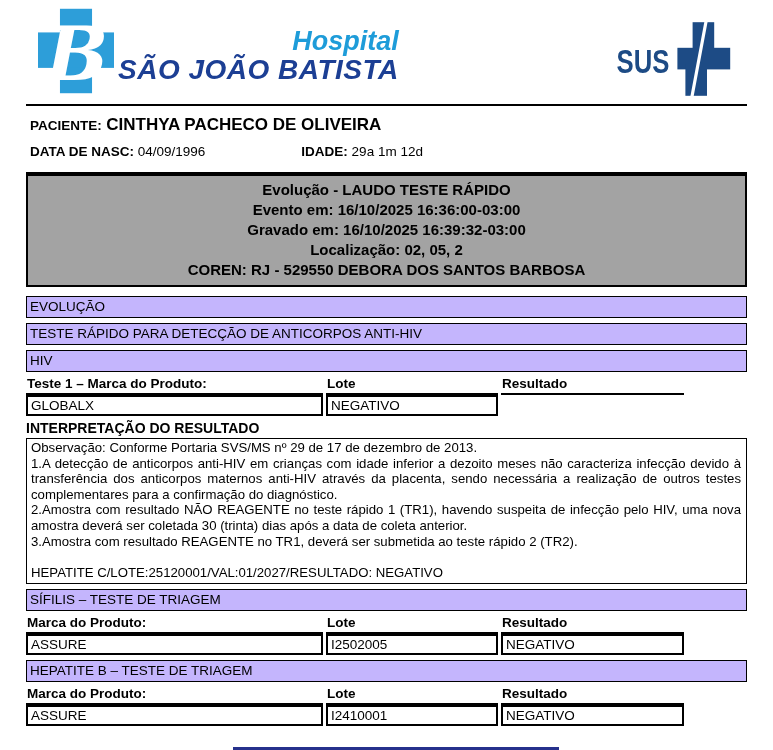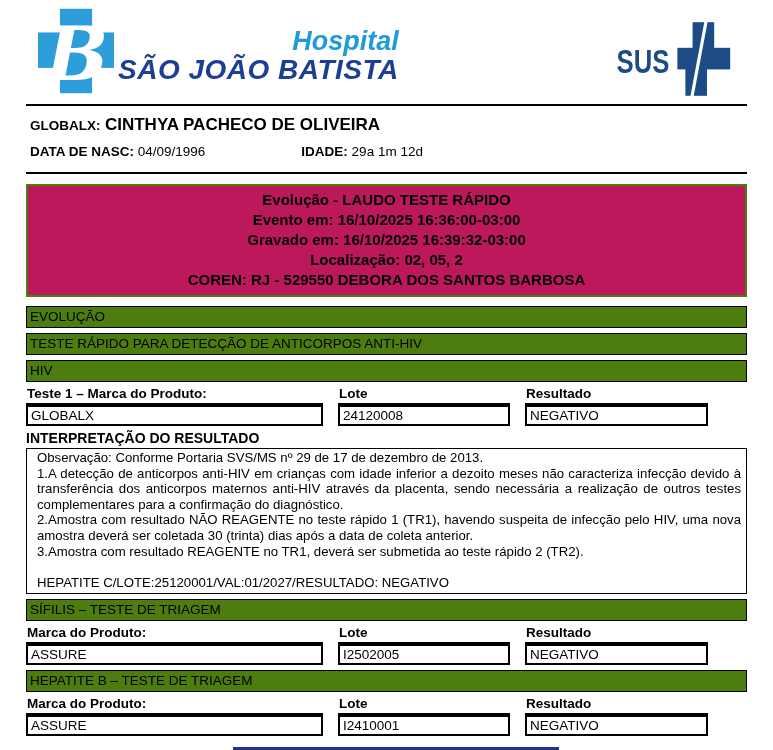--- a/index.html
+++ b/index.html
@@ -43,46 +43,46 @@
   .patient-row1 { margin-bottom: 9px; }
   .lbl { font-weight: bold; font-size: 13.5px; }
   .patient-name { font-weight: bold; font-size: 17px; }
   .patient-row2 { display: flex; font-size: 13.5px; }
   .dob-value, .age-value { font-size: 13.5px; }
   .age-group { margin-left: 96px; }
   .patient { padding-bottom: 13px; }
 
   
   .evo-box {
-    margin: 10px 26px 0 26px;
-    border: 2px solid #4d7c0f;
-    background: #be185d;
+    margin: 0 26px 0 26px;
+    border: 2px solid #000000;
+    background: #a3a3a3;
     text-align: center;
     font-weight: bold;
     font-size: 15px;
     line-height: 20px;
     padding: 4px 0 5px 0;
   }
 
   
   .bar {
     margin: 5px 26px 0 26px;
     border: 1px solid #000;
-    background: #4d7c0f;
+    background: #c4b5fd;
     font-size: 13.5px;
     padding: 2px 3px 3px 3px;
   }
   .bar-first { margin-top: 9px; }
 
   
   .tgrid {
     margin: 2px 26px 0 26px;
     display: grid;
     grid-template-columns: 297px 172px 183px;
-    column-gap: 15px;
+    column-gap: 3px;
   }
   .th {
     font-weight: bold;
     font-size: 13.5px;
     border-bottom: 2px solid #000;
     padding: 2px 0 2px 1px;
   }
   .tb {
     border: 2px solid #000;
     background: #fff;
@@ -98,21 +98,21 @@
     font-weight: bold;
     font-size: 14px;
   }
   .interp-box {
     margin: 2px 26px 0 26px;
     border: 1px solid #000;
     padding: 1px 5px 3px 4px;
     font-size: 13.2px;
     line-height: 15.6px;
   }
-  .interp-box p { text-align: justify; margin-left: 6px; }
+  .interp-box p { text-align: justify; }
   .interp-box p.nojust { text-align: left; }
   .interp-gap { height: 15.6px; }
   .bottom-sliver {
     position: absolute;
     left: 233px; bottom: 0;
     width: 326px; height: 3px;
     background: #26318c;
   }
 </style>
 </head>
@@ -145,21 +145,21 @@
           <line x1="114" y1="4" x2="96" y2="100" stroke="#ffffff" stroke-width="4"></line>
         </g>
       </svg>
     </div>
   </div>
 
   <div class="rule"></div>
 
   <div class="patient">
     <div class="patient-row1">
-      <span class="lbl">GLOBALX:</span>
+      <span class="lbl">PACIENTE:</span>
       <span class="patient-name">CINTHYA PACHECO DE OLIVEIRA</span>
     </div>
     <div class="patient-row2">
       <span>
         <span class="lbl">DATA DE NASC:</span>
         <span class="dob-value">04/09/1996</span>
       </span>
       <span class="age-group">
         <span class="lbl">IDADE:</span>
         <span class="age-value">29a 1m 12d</span>
@@ -179,21 +179,20 @@
 
   <div class="bar bar-first">EVOLUÇÃO</div>
   <div class="bar">TESTE RÁPIDO PARA DETECÇÃO DE ANTICORPOS ANTI-HIV</div>
   <div class="bar">HIV</div>
 
   <div class="tgrid">
     <div class="th">Teste 1 – Marca do Produto:</div>
     <div class="th">Lote</div>
     <div class="th">Resultado</div>
     <div class="tb">GLOBALX</div>
-    <div class="tb">24120008</div>
     <div class="tb">NEGATIVO</div>
   </div>
 
   <div class="interp-title">INTERPRETAÇÃO DO RESULTADO</div>
   <div class="interp-box">
     <p class="nojust">Observação: Conforme Portaria SVS/MS nº 29 de 17 de dezembro de 2013.</p>
     <p>1.A detecção de anticorpos anti-HIV em crianças com idade inferior a dezoito meses não caracteriza infecção devido à transferência dos anticorpos maternos anti-HIV através da placenta, sendo necessária a realização de outros testes complementares para a confirmação do diagnóstico.</p>
     <p>2.Amostra com resultado NÃO REAGENTE no teste rápido 1 (TR1), havendo suspeita de infecção pelo HIV, uma nova amostra deverá ser coletada 30 (trinta) dias após a data de coleta anterior.</p>
     <p class="nojust">3.Amostra com resultado REAGENTE no TR1, deverá ser submetida ao teste rápido 2 (TR2).</p>
     <div class="interp-gap"></div>

